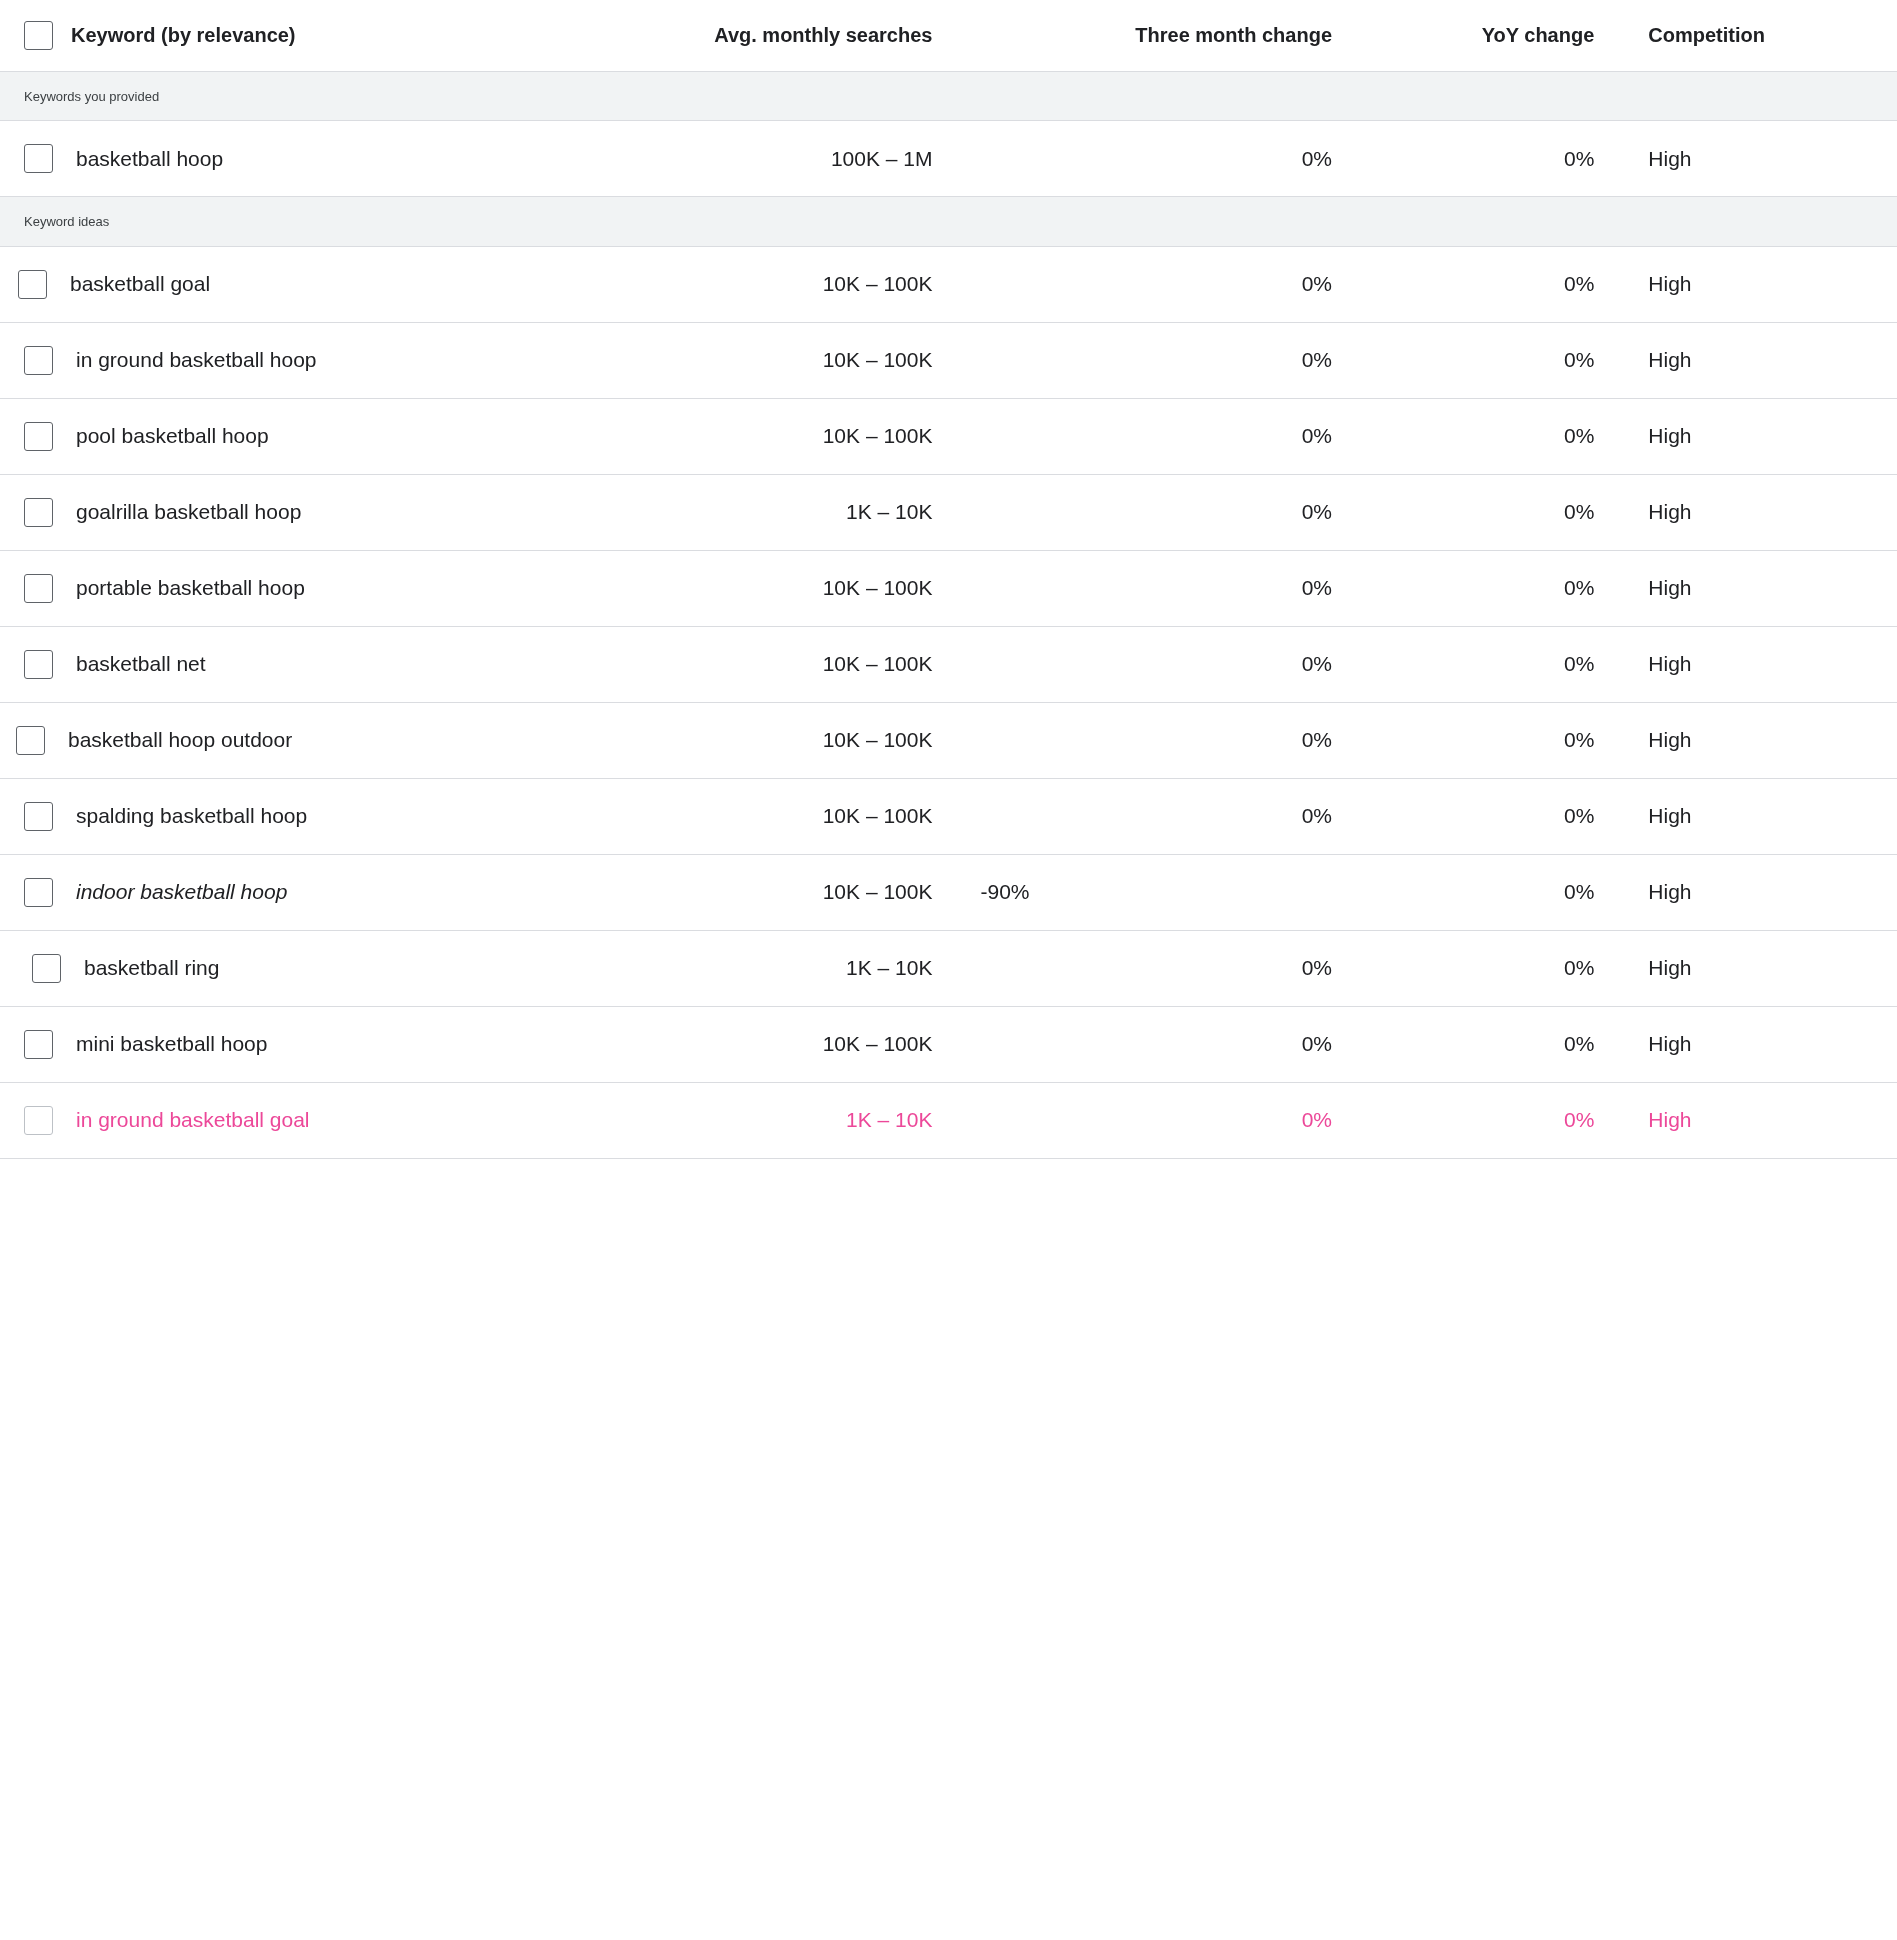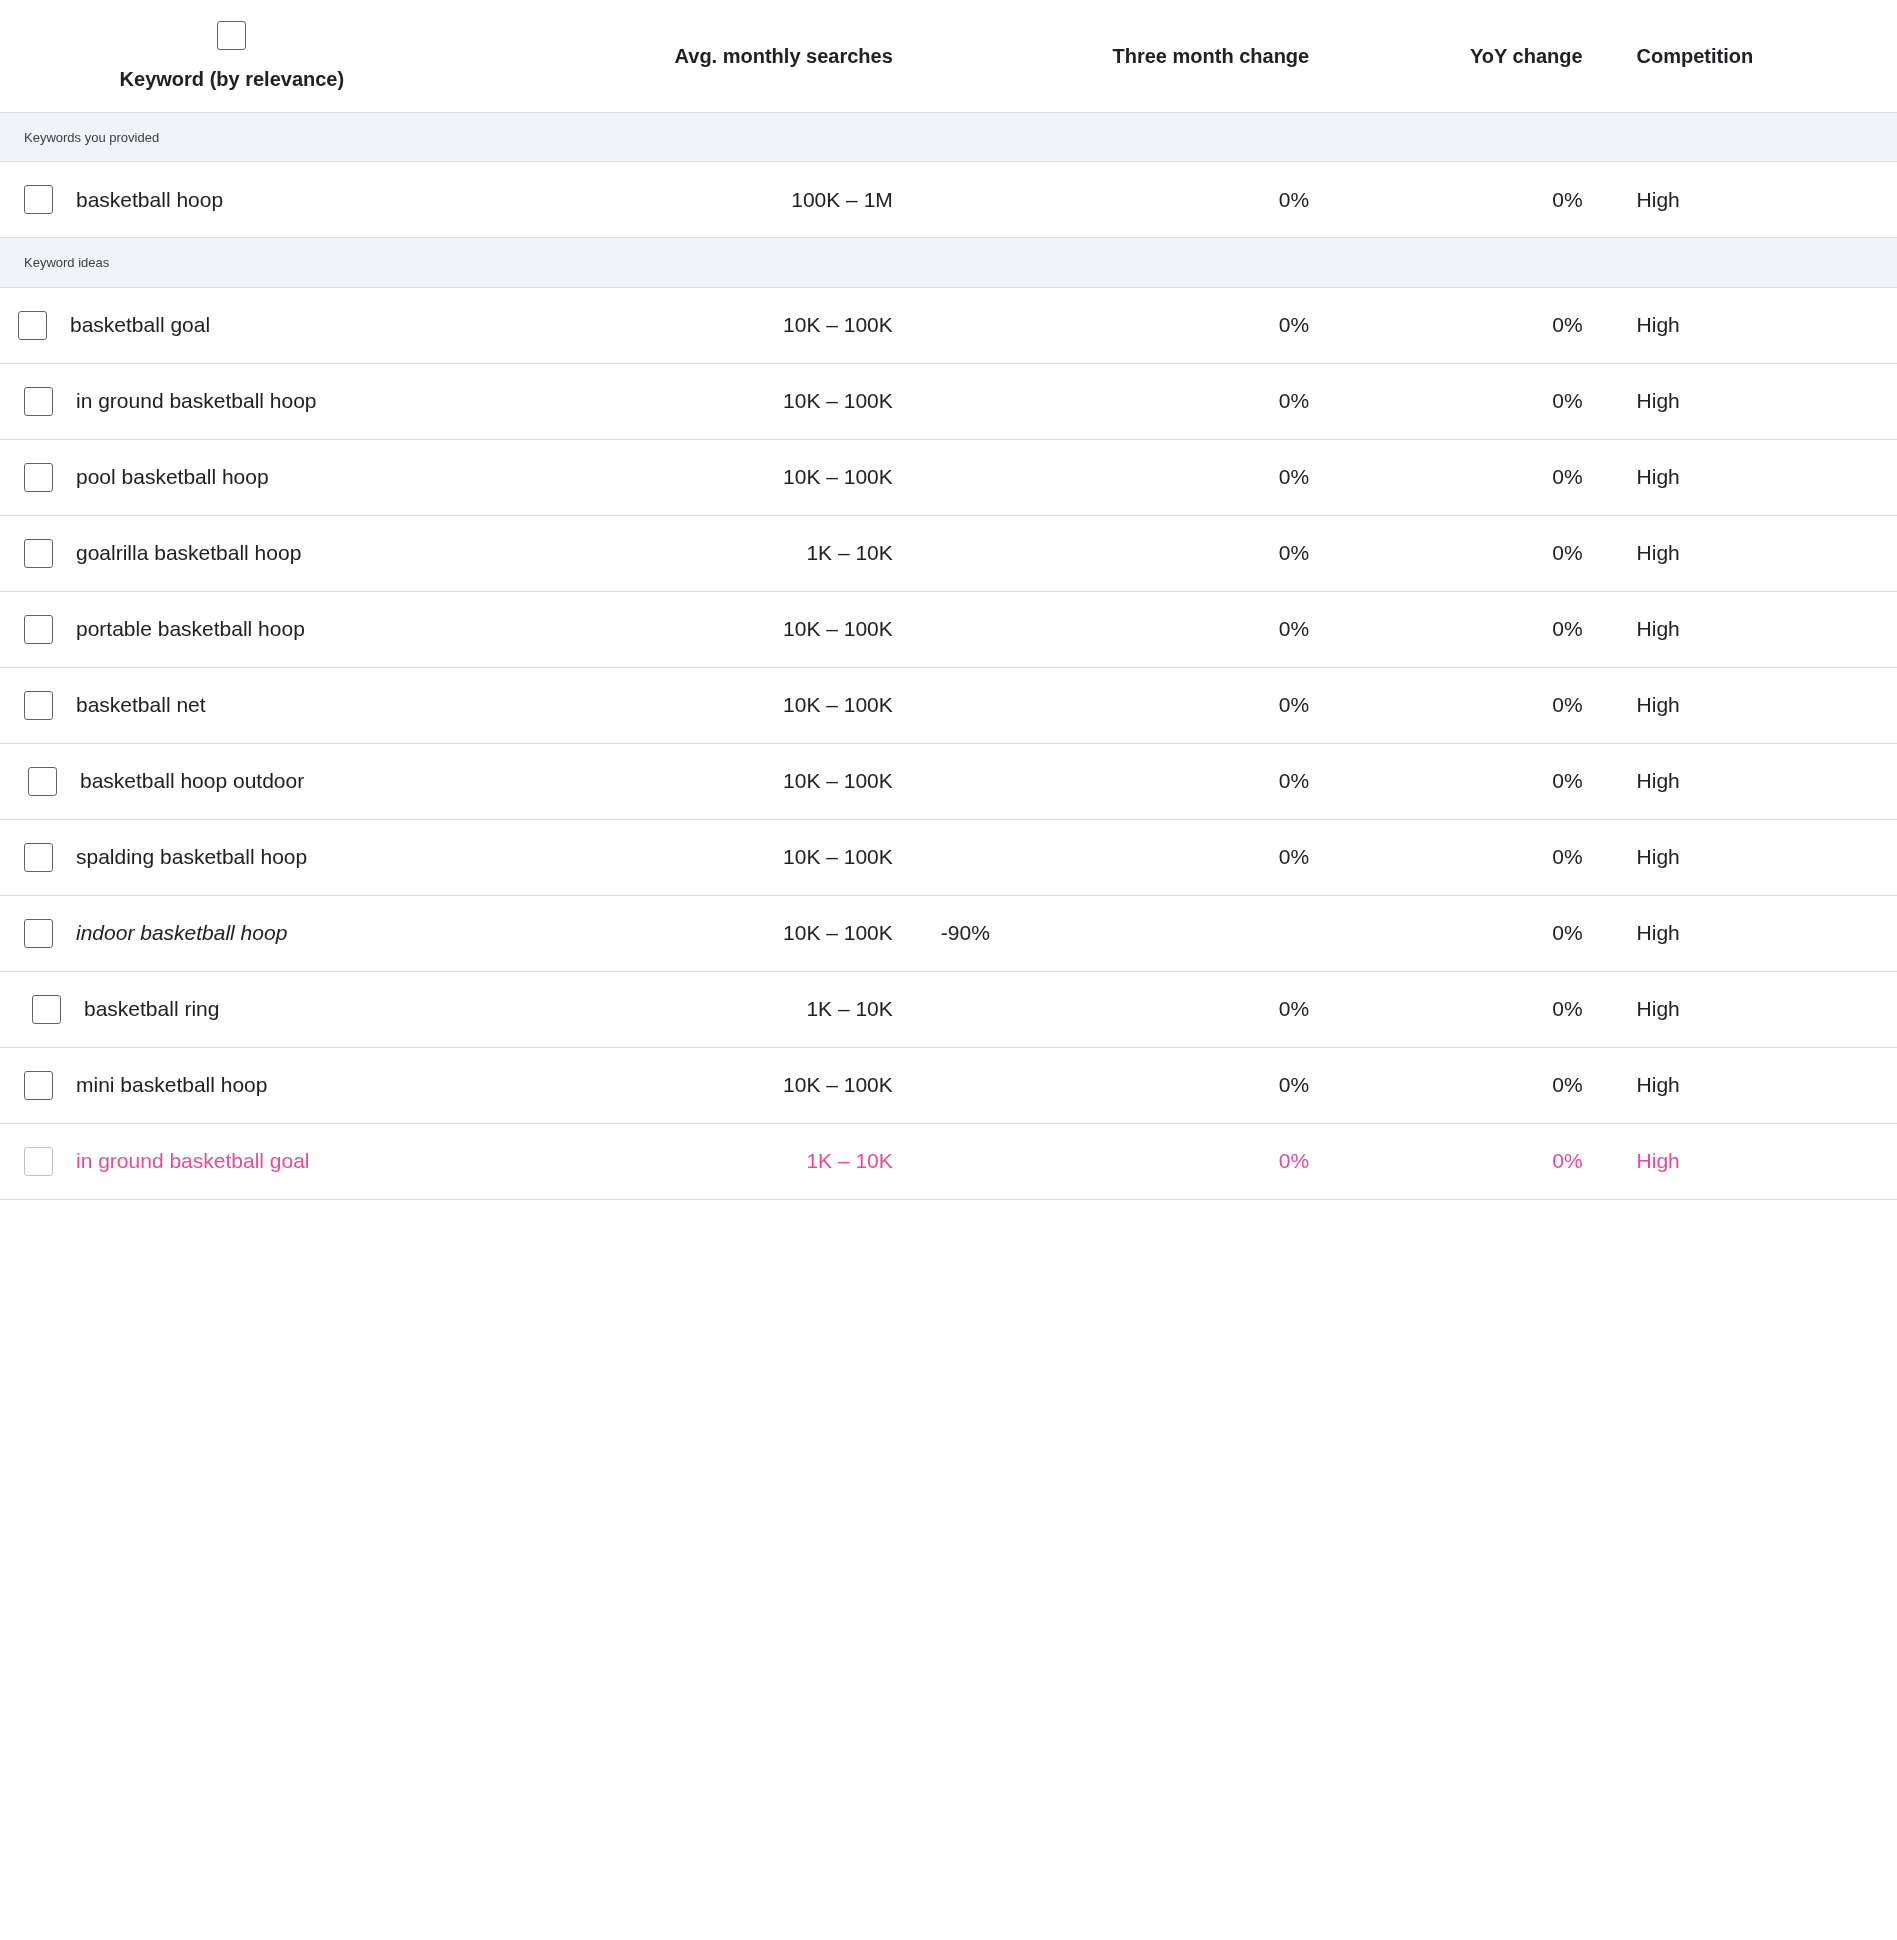--- a/index.html
+++ b/index.html
@@ -113,21 +113,20 @@
     th:nth-child(5) {
       text-align: left;
       padding-left: 30px;
       width: 152px;
     }
 
     .th-header-row {
       display: flex;
       align-items: center;
       gap: 18px;
-      flex-direction: column;
     }
   </style>
 </head>
 <body>
 
 <div class="table-container">
   <table>
     <thead>
       <tr>
         <th>
@@ -227,21 +226,21 @@
               <span class="checkbox"></span>
               <span>basketball net</span>
             </div>
           </td>
           <td style="text-align: right;">10K – 100K</td>
           <td style="text-align: right;">0%</td>
           <td style="text-align: right;">0%</td>
           <td style="text-align: left; padding-left: 30px;">High</td>
         </tr>
         <tr class="data-row">
-          <td style="padding-left: 28px;">
+          <td style="padding-left: 16px;">
             <div class="keyword-col">
               <span class="checkbox"></span>
               <span>basketball hoop outdoor</span>
             </div>
           </td>
           <td style="text-align: right;">10K – 100K</td>
           <td style="text-align: right;">0%</td>
           <td style="text-align: right;">0%</td>
           <td style="text-align: left; padding-left: 30px;">High</td>
         </tr>

